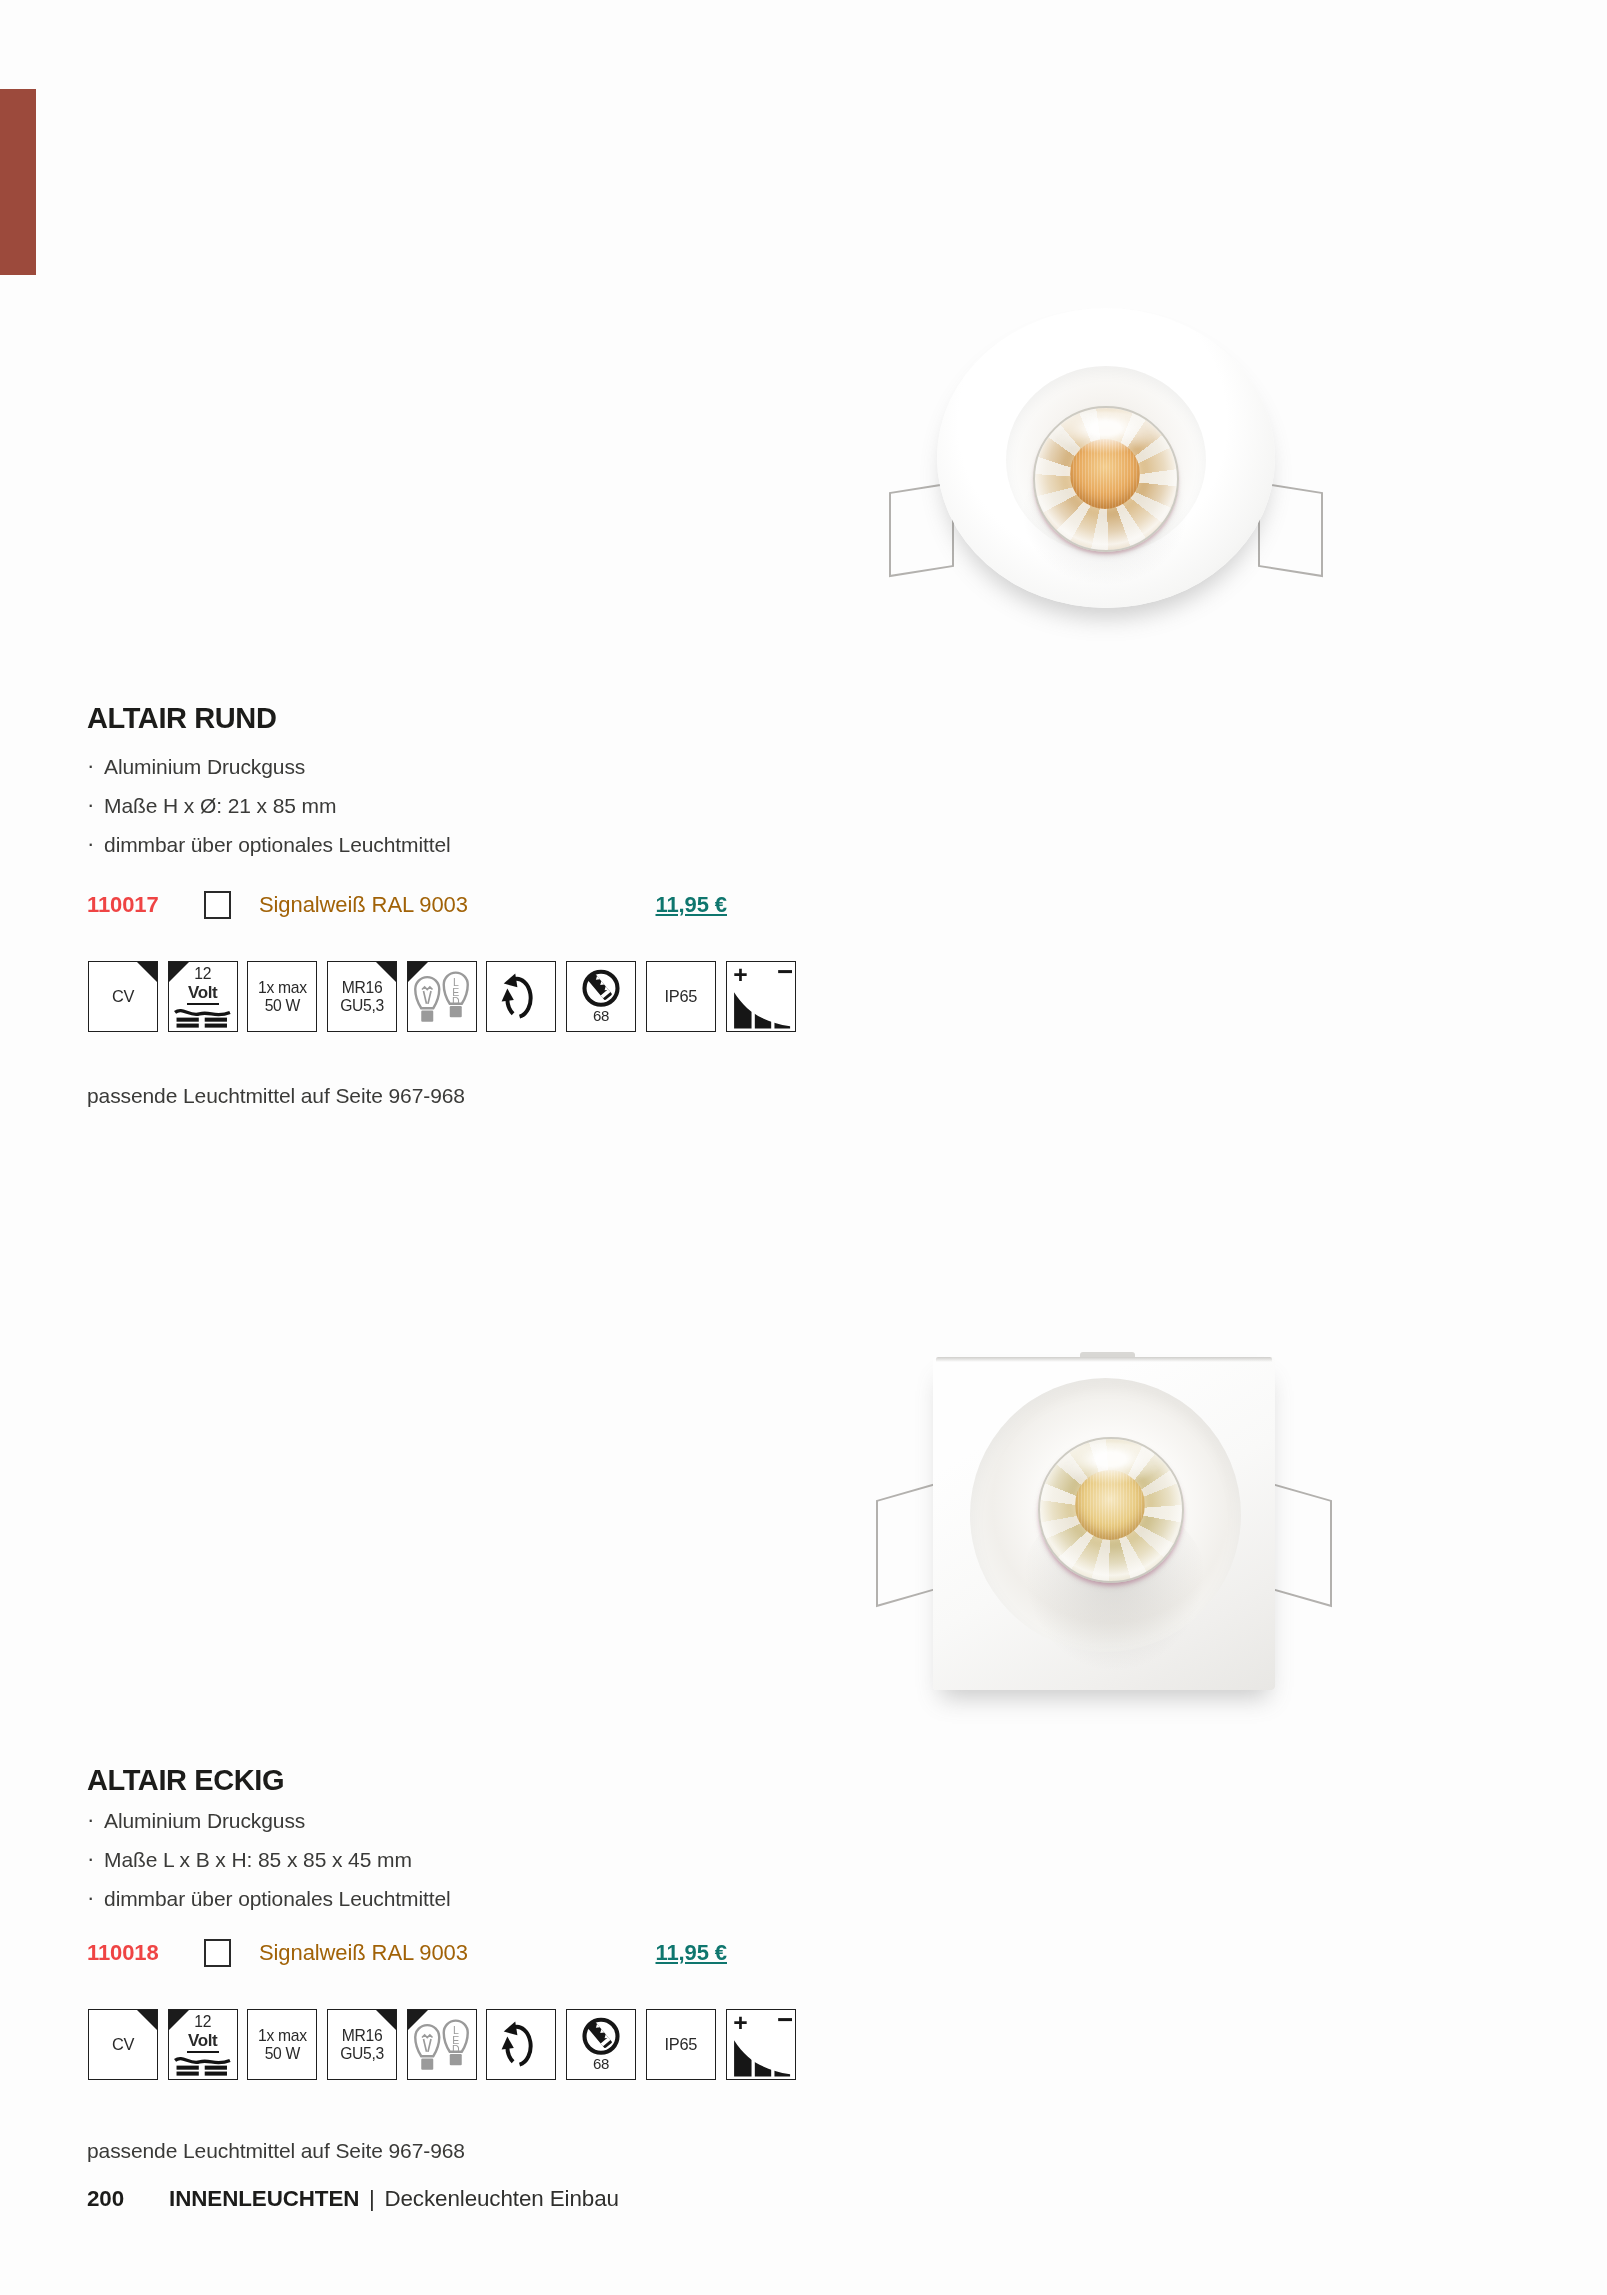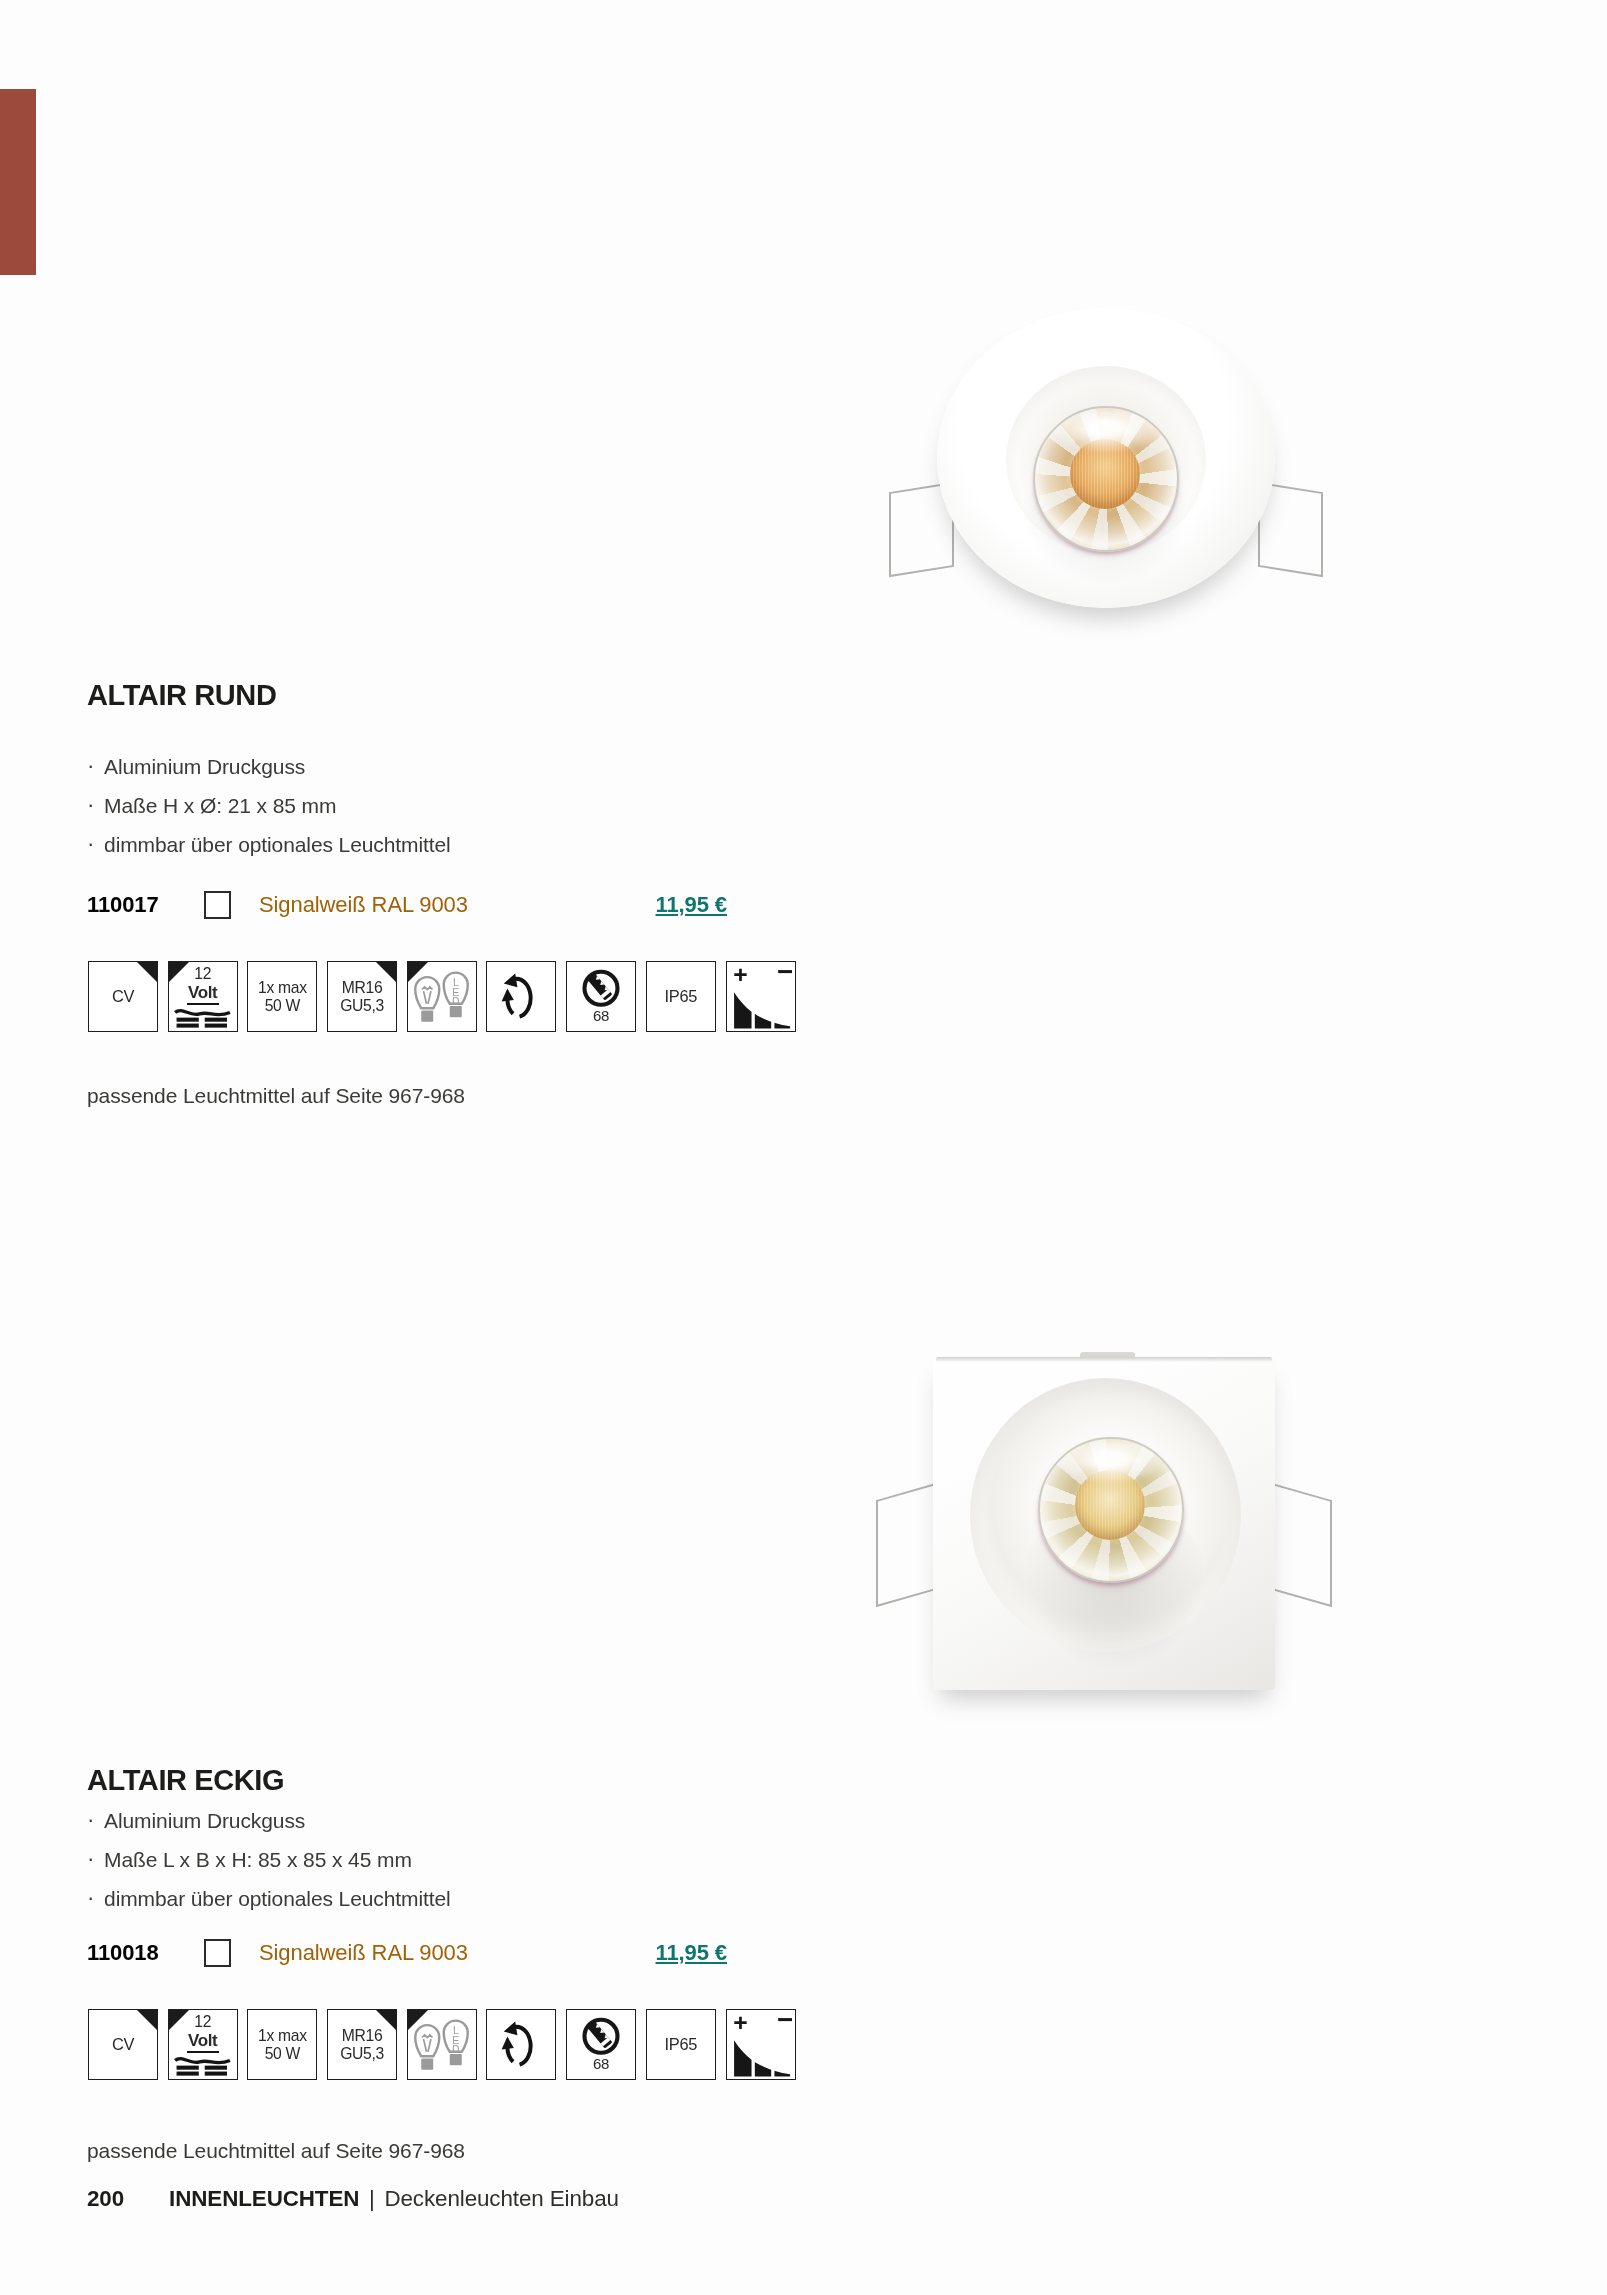--- a/index.html
+++ b/index.html
@@ -7,32 +7,32 @@
     position:relative; width:1607px; height:2295px; overflow:hidden;
     background:#fdfdfd; font-family:"Liberation Sans", sans-serif; color:#2d2d2b;
   }
 
   
   .tab { position:absolute; left:0; top:89px; width:36px; height:186px; background:#9c4a3c; }
 
   
   .title { position:absolute; left:87px; font-size:29px; font-weight:bold;
            letter-spacing:-0.4px; color:#1c1c1a; }
-  .t1 { top:655px; } .t2 { top:1740px; }
+  .t1 { top:678px; } .t2 { top:1740px; }
 
   .bullets { position:absolute; left:87px; margin:0; padding:0; list-style:none;
              font-size:21px; color:#3a3a38; letter-spacing:-0.1px; }
   .b1 { top:747px; } .b2 { top:1801px; }
   .bullets li { height:39px; display:flex; align-items:center; gap:9.7px; }
   .dot { font-size:22.4px; line-height:1; }
 
   .article-row { position:absolute; left:87px; width:640px; height:31px;
                  display:flex; align-items:center; font-size:22px; letter-spacing:-0.1px; }
   .r1 { top:889px; } .r2 { top:1937px; }
-  .artnr { font-weight:bold; width:117px; color:#000000; }
+  .artnr { font-weight:bold; width:117px; color:#ef4444; }
   .checkbox { width:27px; height:28px; border:2.2px solid #2a2a2a; box-sizing:border-box;
               background:#fff; margin-right:28px; }
   .colorname { color:#a16207; }
   .price { margin-left:auto; font-weight:bold; color:#0f766e;text-decoration:underline; }
 
   .note { position:absolute; left:87px; font-size:21px; color:#3a3a38; letter-spacing:-0.1px; }
   .n1 { top:1063px; } .n2 { top:2118px; }
 
   .footer { position:absolute; left:87px; top:2186px; display:flex; align-items:baseline;
             font-size:22.4px; color:#2f2f2d; letter-spacing:-0.1px; }

